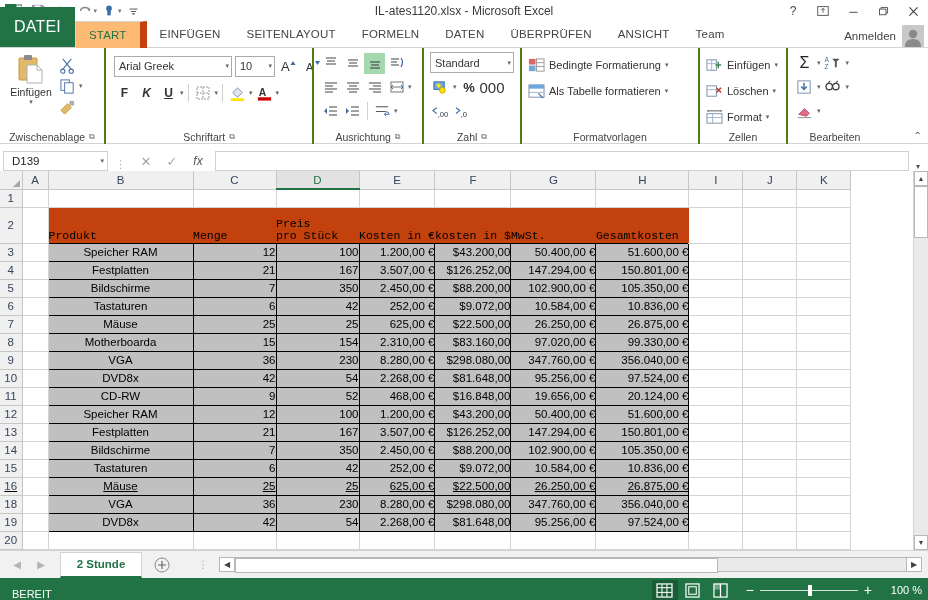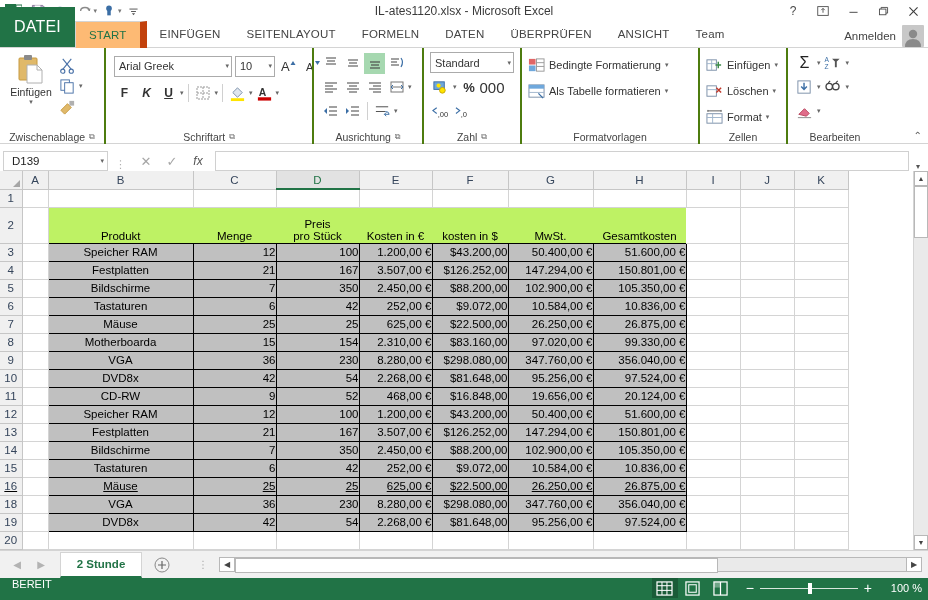--- a/index.html
+++ b/index.html
@@ -168,21 +168,21 @@
     content: ""; position: absolute; right: 2px; bottom: 2px;
     border-left: 7px solid transparent; border-bottom: 7px solid #a6a6a6;
   }
   .rowhdr { width: 22px; border-right: 1px solid #c6c6c6; }
 
   .cell {
     height: 18px; border-right: 1px solid #d4d4d4; border-bottom: 1px solid #d4d4d4;
     font-size: 11.5px; color: #000; padding: 0 3px; overflow: hidden;
     white-space: nowrap; background: #fff;
   }
-  .cell.hdr-yellow { background: #bef264; text-align: center; border-right: none; border-bottom: none; }
+  .cell.hdr-yellow { background: #c2410c; border-right: none; border-bottom: none; font-family: Liberation Mono, monospace; }
   .cell.data {
     background: #C0C0C0; border: 1px solid #000;
   }
   .cell.num { text-align: right; }
   .cell.ctr { text-align: center; }
 
   
   .tabbar {
     height: 28px; display: flex; align-items: center; background: #f1f1f1;
     flex: 0 0 28px; border-top: 1px solid #d4d4d4; padding-left: 6px; gap: 2px;
@@ -208,21 +208,21 @@
     width: 16px; height: 15px; border: 1px solid #b8b8b8; background: #fff;
     display: flex; align-items: center; justify-content: center;
     font-size: 8px; color: #444;
   }
   .hs-track { flex: 1; height: 15px; background: #eaeaea; border-top:1px solid #b8b8b8; border-bottom:1px solid #b8b8b8;}
   .hs-thumb { width: 72%; height: 15px; background: #fff; border: 1px solid #b8b8b8; }
 
   
   .statusbar {
     height: 22px; background: #217346; color: #fff; display: flex;
-    align-items: flex-start; flex: 0 0 22px; font-size: 11px; padding: 0 6px;
+    align-items: flex-end; flex: 0 0 22px; font-size: 11px; padding: 0 6px;
   }
   .status-left { padding-left: 6px; }
   .status-right { margin-left: auto; display: flex; align-items: center; gap: 2px; }
   .view-btn {
     width: 26px; height: 20px; display: flex; align-items: center;
     justify-content: center; color: #fff; font-size: 13px;
   }
   .view-btn.active { background: #1a5c38; }
   .zoom-ctl { display: flex; align-items: center; gap: 6px; margin-left: 10px; }
   .zoom-track { width: 98px; height: 1px; background: #d8e6dd; position: relative; }

